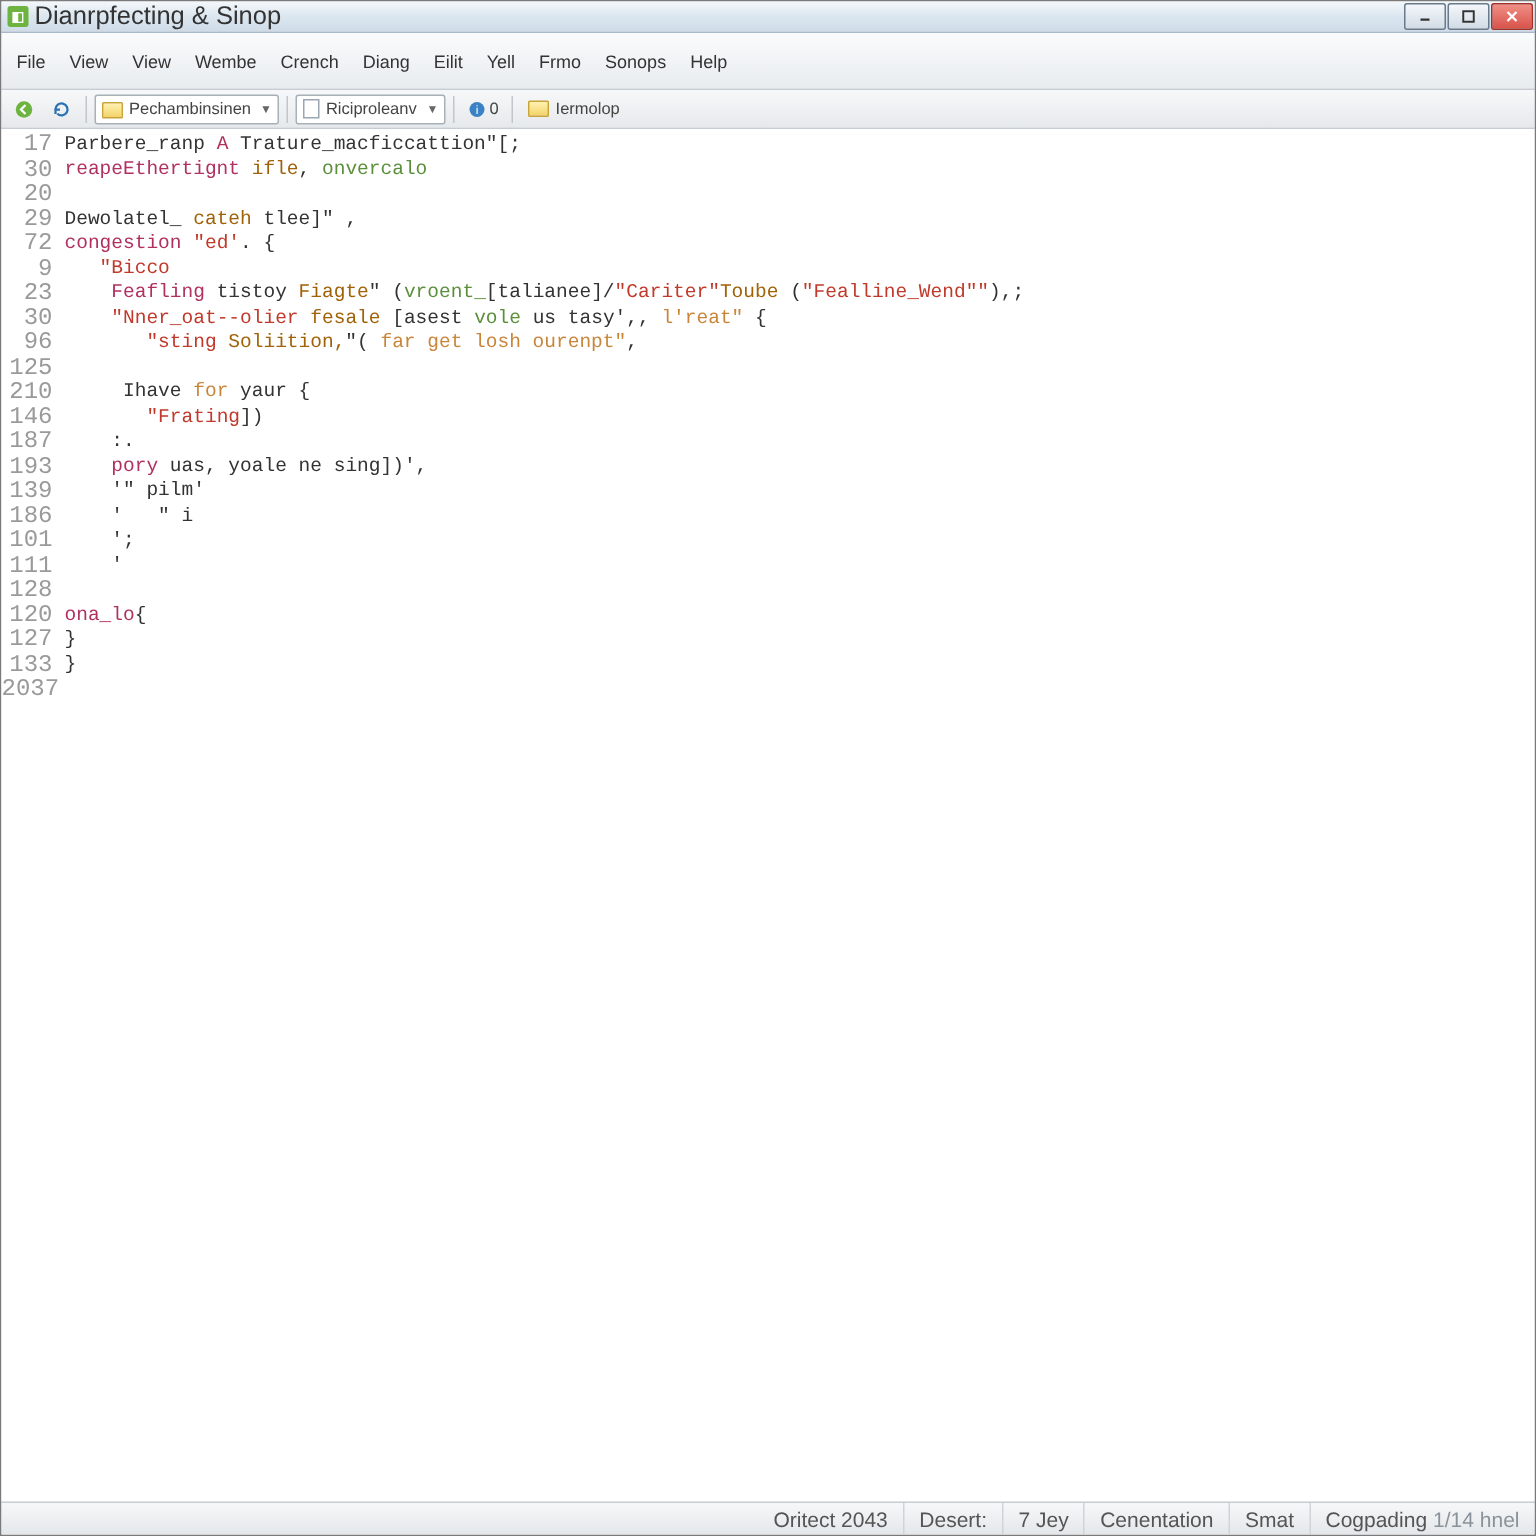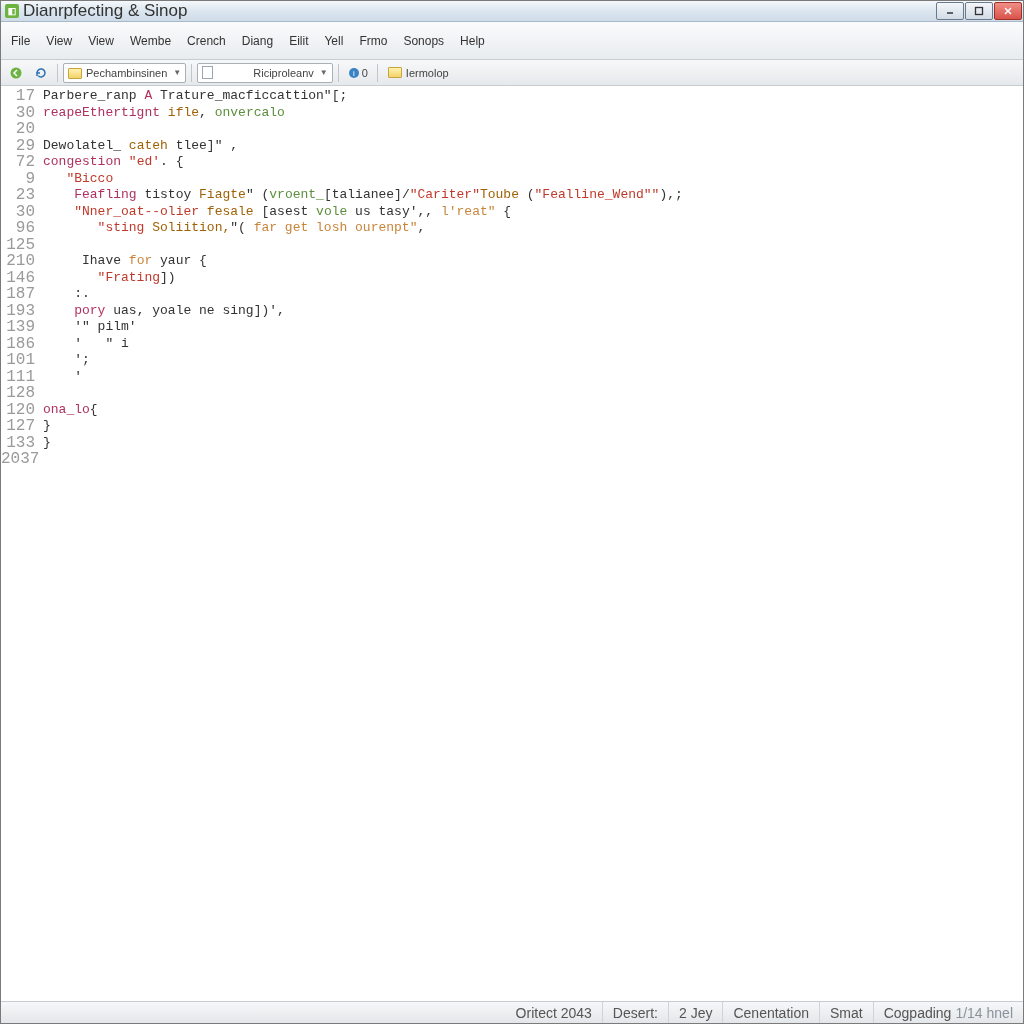--- a/index.html
+++ b/index.html
@@ -100,21 +100,21 @@
     <div class="tsep"></div>
     <div class="combo">
       <span style="display:flex;align-items:flex-end;">
           <span class="folder-ico"></span>
           <span>Pechambinsinen</span>
         </span>
       <span class="chev">▼</span>
     </div>
     <div class="tsep"></div>
     <div class="combo" style="min-width:100px;">
-      <span style="display:flex;align-items:center;gap:36px;">
+      <span style="display:flex;align-items:center;">
           <span style="width:11px;height:13px;border:1px solid #9aa6b2;background:#fff;margin-right:4px;"></span>
           <span>Riciproleanv</span>
         </span>
       <span class="chev">▼</span>
     </div>
     <div class="tsep"></div>
     <div class="tbtn" style="width:auto;padding:0 3px;gap:2px;">
       <svg width="12" height="12" viewBox="0 0 12 12">
           <circle cx="6" cy="6" r="5" fill="#3b82c4"></circle>
           <text x="6" y="9" text-anchor="middle" font-size="8" fill="#fff" font-family="sans-serif">i</text>
@@ -156,21 +156,21 @@
       </div>
     <div class="code" id="code"><div class="ln"><span class="tok pl">Parbere_ranp </span><span class="tok kw">A</span><span class="tok pl"> Trature_macficcattion"[;</span></div><div class="ln"><span class="tok kw">reapeEthertignt</span><span class="tok pl"> </span><span class="tok kw2">ifle</span><span class="tok pl">, </span><span class="tok id">onvercalo</span></div><div class="ln">&nbsp;</div><div class="ln"><span class="tok pl">Dewolatel_ </span><span class="tok kw2">cateh</span><span class="tok pl"> tlee]" ,</span></div><div class="ln"><span class="tok kw">congestion</span><span class="tok pl"> </span><span class="tok str">"ed'</span><span class="tok pl">. {</span></div><div class="ln"><span class="tok pl">   </span><span class="tok str">"Bicco</span></div><div class="ln"><span class="tok pl">    </span><span class="tok kw">Feafling</span><span class="tok pl"> tistoy </span><span class="tok kw2">Fiagte</span><span class="tok pl">" (</span><span class="tok id">vroent_</span><span class="tok pl">[talianee]/</span><span class="tok str">"Cariter"</span><span class="tok kw2">Toube</span><span class="tok pl"> (</span><span class="tok str">"Fealline_Wend""</span><span class="tok pl">),;</span></div><div class="ln"><span class="tok pl">    </span><span class="tok str">"Nner_oat--olier</span><span class="tok pl"> </span><span class="tok kw2">fesale</span><span class="tok pl"> [asest </span><span class="tok id">vole</span><span class="tok pl"> us tasy',, </span><span class="tok cm">l'reat"</span><span class="tok pl"> {</span></div><div class="ln"><span class="tok pl">       </span><span class="tok str">"sting </span><span class="tok kw2">Soliition,</span><span class="tok pl">"( </span><span class="tok cm">far get losh ourenpt"</span><span class="tok pl">,</span></div><div class="ln">&nbsp;</div><div class="ln"><span class="tok pl">     Ihave </span><span class="tok cm">for</span><span class="tok pl"> yaur {</span></div><div class="ln"><span class="tok pl">       </span><span class="tok str">"Frating</span><span class="tok pl">])</span></div><div class="ln"><span class="tok pl">    :.</span></div><div class="ln"><span class="tok pl">    </span><span class="tok kw">pory</span><span class="tok pl"> uas, yoale ne sing])',</span></div><div class="ln"><span class="tok pl">    '" pilm'</span></div><div class="ln"><span class="tok pl">    '   " i</span></div><div class="ln"><span class="tok pl">    ';</span></div><div class="ln"><span class="tok pl">    '</span></div><div class="ln">&nbsp;</div><div class="ln"><span class="tok kw">ona_lo</span><span class="tok pl">{</span></div><div class="ln"><span class="tok pl">}</span></div><div class="ln"><span class="tok pl">}</span></div><div class="ln">&nbsp;</div></div>
   </div>
 
   <div class="statusbar">
     <div class="status-spacer"></div>
     <div class="status-cell first">Oritect 2043</div>
     <div class="status-cell">
       <span>Desert:</span>
     </div>
-    <div class="status-cell">2 Jey</div>
+    <div class="status-cell">7 Jey</div>
     <div class="status-cell">Cenentation</div>
     <div class="status-cell">Smat</div>
     <div class="status-cell">
       <span>Cogpading</span>
       <span style="color:#8a939c;">1/14 hnel</span>
     </div>
   </div>
 
 </div>
 

